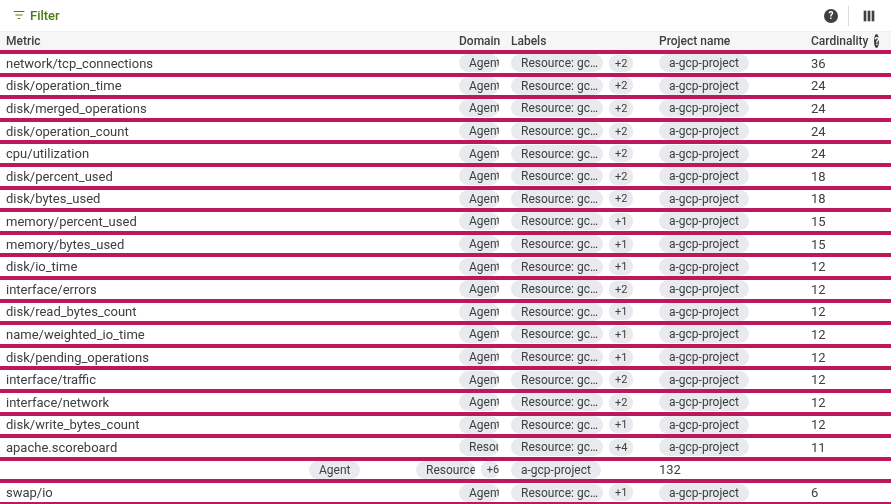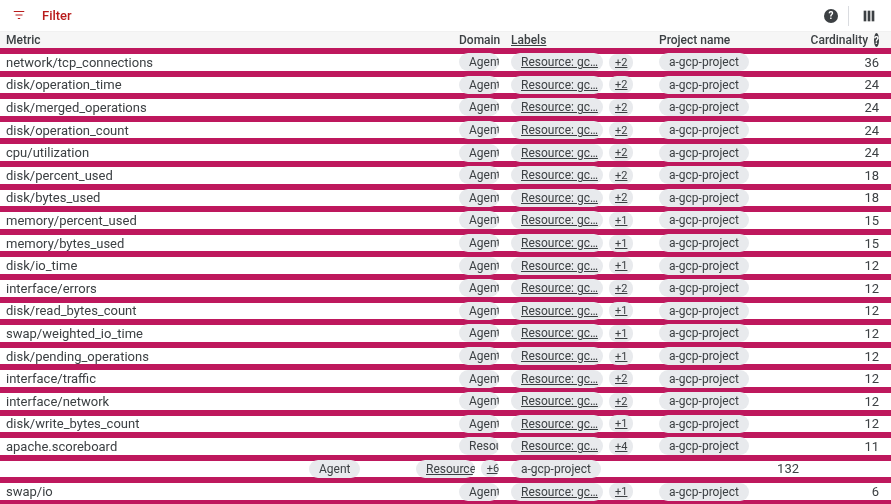--- a/index.html
+++ b/index.html
@@ -14,24 +14,24 @@
   .toolbar {
     display: flex;
     align-items: center;
     height: 32px;
     padding: 0 8px;
     border-bottom: 1px solid #f1f1f1;
   }
   .filter-chip {
     display: inline-flex;
     align-items: flex-start;
-    gap: 16px;
+    gap: 4px;
     font-weight: 500;
     font-size: 13px;
-    color: #b91c1c;
+    color: #4d7c0f;
     padding: 2px 4px;
     cursor: pointer;
   }
   .toolbar-input {
     border: none;
     outline: none;
     font-size: 13px;
     padding: 4px 6px;
     flex: 0 0 auto;
     width: 240px;
@@ -52,42 +52,42 @@
     width: 1px; height: 20px;
     background: #dadce0;
     margin: 0 6px;
   }
 
   .header-row, .data-row {
     display: grid;
     grid-template-columns: 260px 150px 95px 148px 152px 80px 40px;
     align-items: center;
     height: 22.6px;
-    border-bottom: 6px solid #be185d;
+    border-bottom: 4px solid #be185d;
   }
   .header-row {
     background: #f6f6f6;
     font-weight: 500;
     font-size: 12px;
     color: #3c4043;
     height: 22px;
   }
   .header-row .cell, .data-row .cell {
     display: flex;
     align-items: center;
     padding: 0 6px;
     overflow: hidden;
     white-space: nowrap;
   }
   .cell.metric { padding-left: 6px; }
   .cell.domain-gap { }
   .cell.domain { justify-content: flex-start; margin-left: 43px; }
-  .cell.labels { gap: 6px; text-decoration: underline; }
+  .cell.labels { gap: 6px; }
   .cell.project { justify-content: flex-start; }
-  .cell.card { justify-content: flex-end; color:#3c4043; }
+  .cell.card { justify-content: flex-start; color:#3c4043; }
   .cell.actions { justify-content: center; }
 
   .help-dot {
     display:inline-flex; align-items:center; justify-content:center;
     width:14px;height:14px;border-radius:50%;
     background:#3c4043;color:#fff;font-size:10px;font-weight:700;
     margin-left:6px;
     cursor:default;
   }
   .help-dot.clickable { cursor:pointer; }
@@ -399,21 +399,21 @@
       <div class="cell project">
         <span class="chip project">a-gcp-project</span>
       </div>
       <div class="cell card">
         <span>12</span>
       </div>
       <div class="cell actions"></div>
     </div>
     <div class="data-row">
       <div class="cell metric">
-        <span>swap/weighted_io_time</span>
+        <span>name/weighted_io_time</span>
       </div>
       <div class="cell domain-gap"></div>
       <div class="cell domain">
         <span class="chip">Agent</span>
       </div>
       <div class="cell labels">
         <span class="chip resource">Resource: gc…</span>
         <span class="chip count">+1</span>
       </div>
       <div class="cell project">

